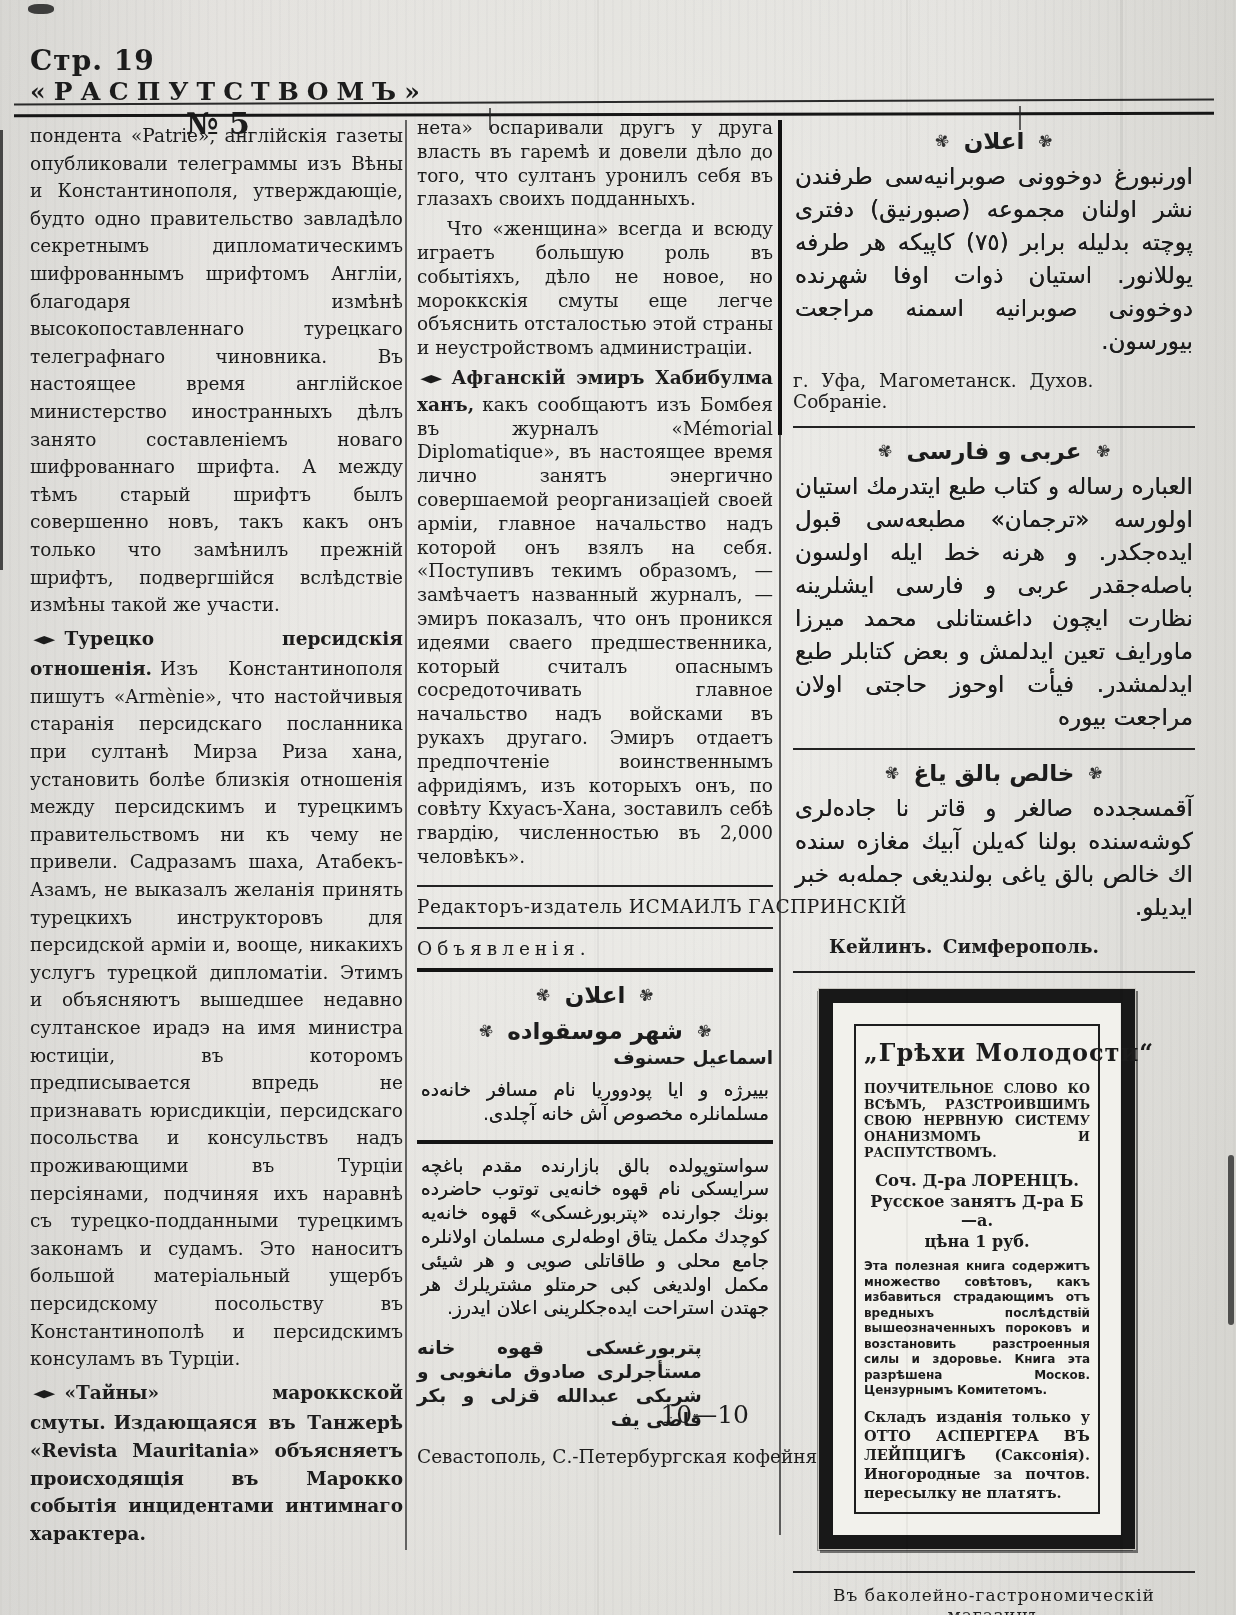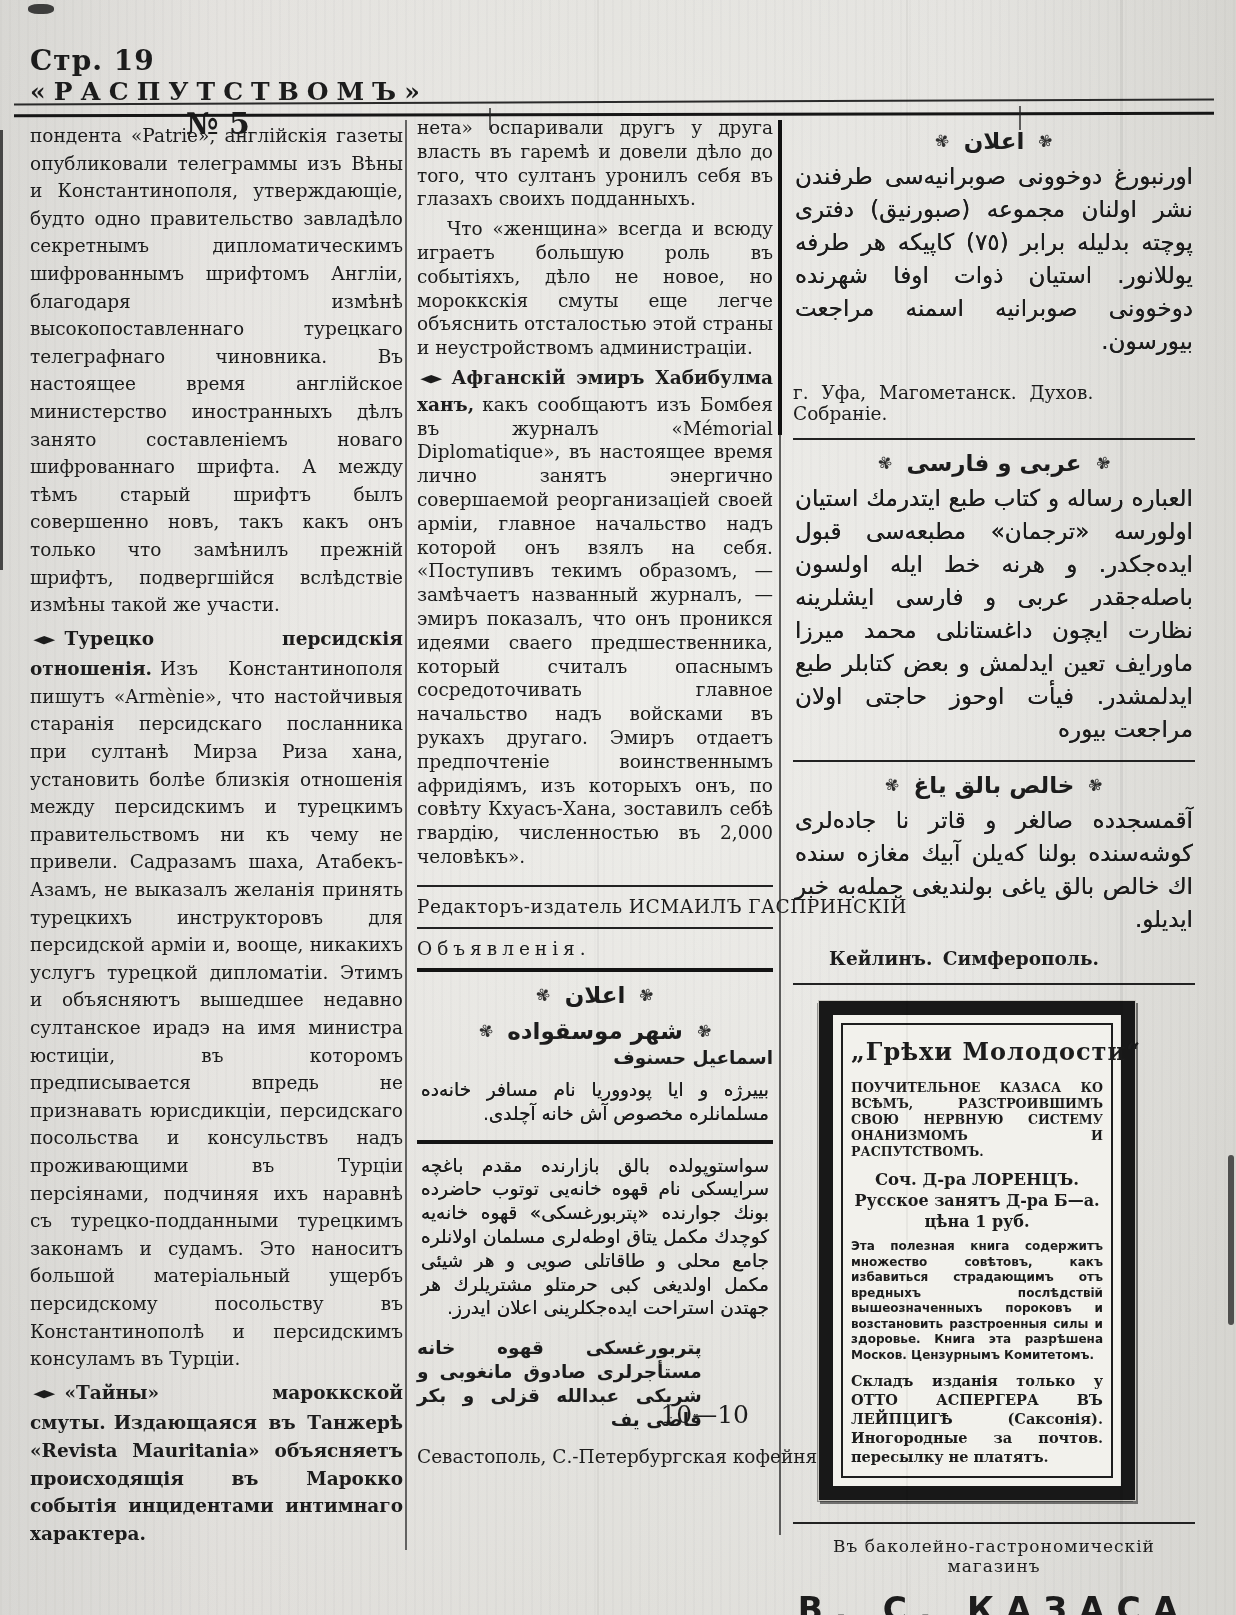--- a/index.html
+++ b/index.html
@@ -58,21 +58,21 @@
   .num{position:absolute;right:24px;bottom:2px;font-family:"DejaVu Serif",serif;font-size:25px;}
   .kof{font-size:17px;text-align:center;margin-top:14px !important;white-space:nowrap;}
   
   .ar-c3{font-size:23px;line-height:33px;text-align:justify;text-shadow:0 0 .6px #1c1c1c;padding:0 2px;}
   .rusline{font-size:18.5px;margin-top:14px;word-spacing:7px;}
   .rusline.b{font-weight:bold;text-align:center;word-spacing:4px;}
   .c3 .hrule{margin:14px 0 10px;}
   
   .adbox{margin:16px 0 0 26px;width:288px;border:14px solid #181818;background:#f2f1ec;
     box-shadow:0 0 0 1px #c9c7c0, 2px 3px 0 1px rgba(20,20,20,.55), -2px 2px 0 0 rgba(20,20,20,.4);}
-  .adbox-in{border:2px solid #1d1d1d;margin:8px;padding:12px 8px 10px;text-align:center;}
+  .adbox-in{border:2px solid #1d1d1d;margin:21px;padding:12px 8px 10px;text-align:center;}
   .bk-title{font-size:24px;font-weight:bold;letter-spacing:1px;white-space:nowrap;}
   .bk-sub{font-size:12.6px;font-weight:bold;text-align:justify;margin-top:14px;line-height:16px;}
   .bk-auth{font-size:16.5px;font-weight:bold;margin-top:10px;}
   .bk-ed{font-size:16px;font-weight:bold;margin-top:2px;}
   .bk-price{font-size:16px;font-weight:bold;margin-top:2px;}
   .bk-body{font-size:12px;font-weight:bold;text-align:justify;line-height:15.5px;margin-top:8px;font-family:"DejaVu Sans",sans-serif;}
   .bk-depot{font-size:14.5px;font-weight:bold;text-align:justify;line-height:19px;margin-top:8px;}
   
   .store{text-align:center;margin-top:12px;}
   .st1{font-size:17px;font-weight:normal;letter-spacing:1px;}
@@ -145,21 +145,21 @@
     <p class="kof">Севастополь, С.-Петербургская кофейня.</p>
   </section>
 
   <section class="col c3">
     <div class="ornh" style="margin-top:0">
       <span class="orn l">✾</span>
       <span class="t">اعلان</span>
       <span class="orn r">✾</span>
     </div>
     <p class="ar ar-c3" style="margin:6px 0 0">اورنبورغ دوخوونى صوبرانيه‌سى طرفندن نشر اولنان مجموعه (صبورنيق) دفترى پوچته بدليله برابر (٧٥) كاپيكه هر طرفه يوللانور. استيان ذوات اوفا شهرنده دوخوونى صوبرانيه اسمنه مراجعت بيورسون.</p>
-    <p class="rusline" style="margin:24px 0 0">г. Уфа, Магометанск. Духов. Собраніе.</p>
+    <p class="rusline" style="margin:12px 0 0">г. Уфа, Магометанск. Духов. Собраніе.</p>
 
     <div class="hrule"></div>
     <div class="ornh">
       <span class="orn l">✾</span>
       <span class="t">عربى و فارسى</span>
       <span class="orn r">✾</span>
     </div>
     <p class="ar ar-c3" style="margin:6px 0 0">العباره رساله و كتاب طبع ايتدرمك استيان اولورسه «ترجمان» مطبعه‌سى قبول ايده‌جكدر. و هرنه خط ايله اولسون باصله‌جقدر عربى و فارسى ايشلرينه نظارت ايچون داغستانلى محمد ميرزا ماورايف تعين ايدلمش و بعض كتابلر طبع ايدلمشدر. فيأت اوحوز حاجتى اولان مراجعت بيوره</p>
 
     <div class="hrule"></div>
@@ -169,21 +169,21 @@
       <span class="orn r">✾</span>
     </div>
     <p class="ar ar-c3" style="margin:6px 0 0">آقمسجدده صالغر و قاتر نا جاده‌لرى كوشه‌سنده بولنا كه‌يلن آبيك مغازه سنده اك خالص بالق ياغى بولنديغى جمله‌به خبر ايديلو.</p>
     <p class="rusline b" style="margin:12px 60px 0 0">Кейлинъ. Симферополь.</p>
 
     <div class="hrule"></div>
 
     <div class="adbox">
       <div class="adbox-in">
         <div class="bk-title">„Грѣхи Молодости“</div>
-        <div class="bk-sub">ПОУЧИТЕЛЬНОЕ КАЗАСА КО ВСѢМЪ, РАЗСТРОИВШИМЪ СВОЮ НЕРВНУЮ СИСТЕМУ ОНАНИЗМОМЪ И РАСПУТСТВОМЪ.</div>
+        <div class="bk-sub">ПОУЧИТЕЛЬНОЕ СЛОВО КО ВСѢМЪ, РАЗСТРОИВШИМЪ СВОЮ НЕРВНУЮ СИСТЕМУ ОНАНИЗМОМЪ И РАСПУТСТВОМЪ.</div>
         <div class="bk-auth">Соч. Д-ра ЛОРЕНЦЪ.</div>
         <div class="bk-ed">Русское занятъ Д-ра Б—а.</div>
         <div class="bk-price">цѣна 1 руб.</div>
         <div class="bk-body">Эта полезная книга содержитъ множество совѣтовъ, какъ избавиться страдающимъ отъ вредныхъ послѣдствій вышеозначенныхъ пороковъ и возстановить разстроенныя силы и здоровье. Книга эта разрѣшена Москов. Цензурнымъ Комитетомъ.</div>
         <div class="bk-depot">Складъ изданія только у ОТТО АСПЕРГЕРА ВЪ ЛЕЙПЦИГѢ (Саксонія). Иногородные за почтов. пересылку не платятъ.</div>
       </div>
     </div>
 
     <div class="hrule" style="margin-top:22px"></div>
 

